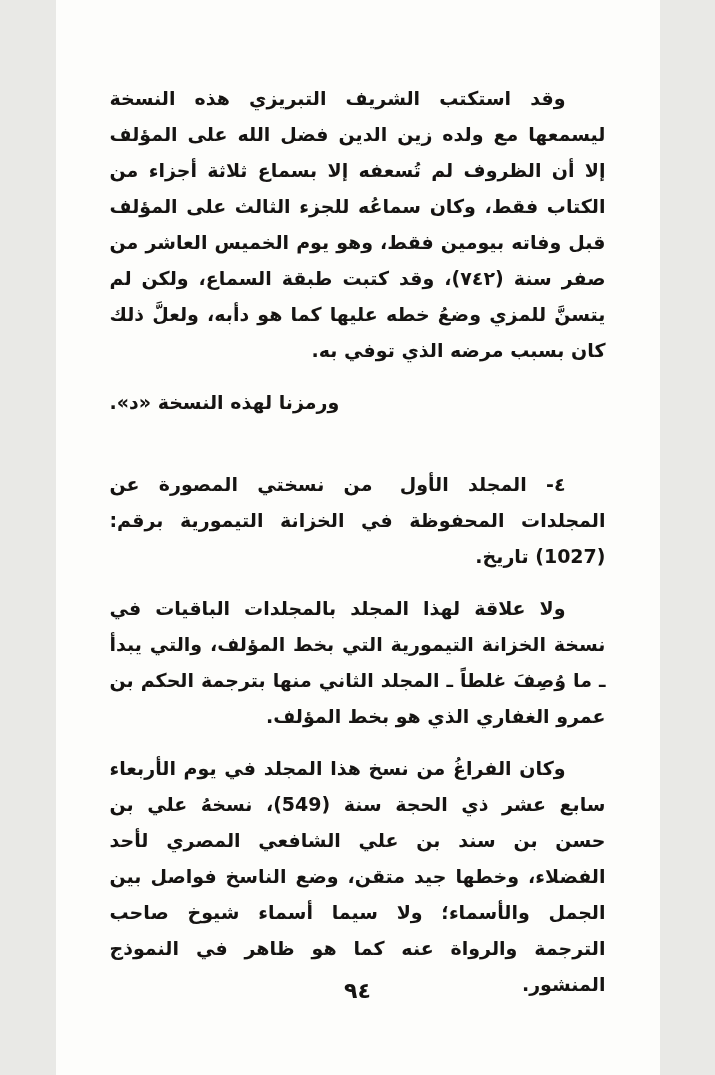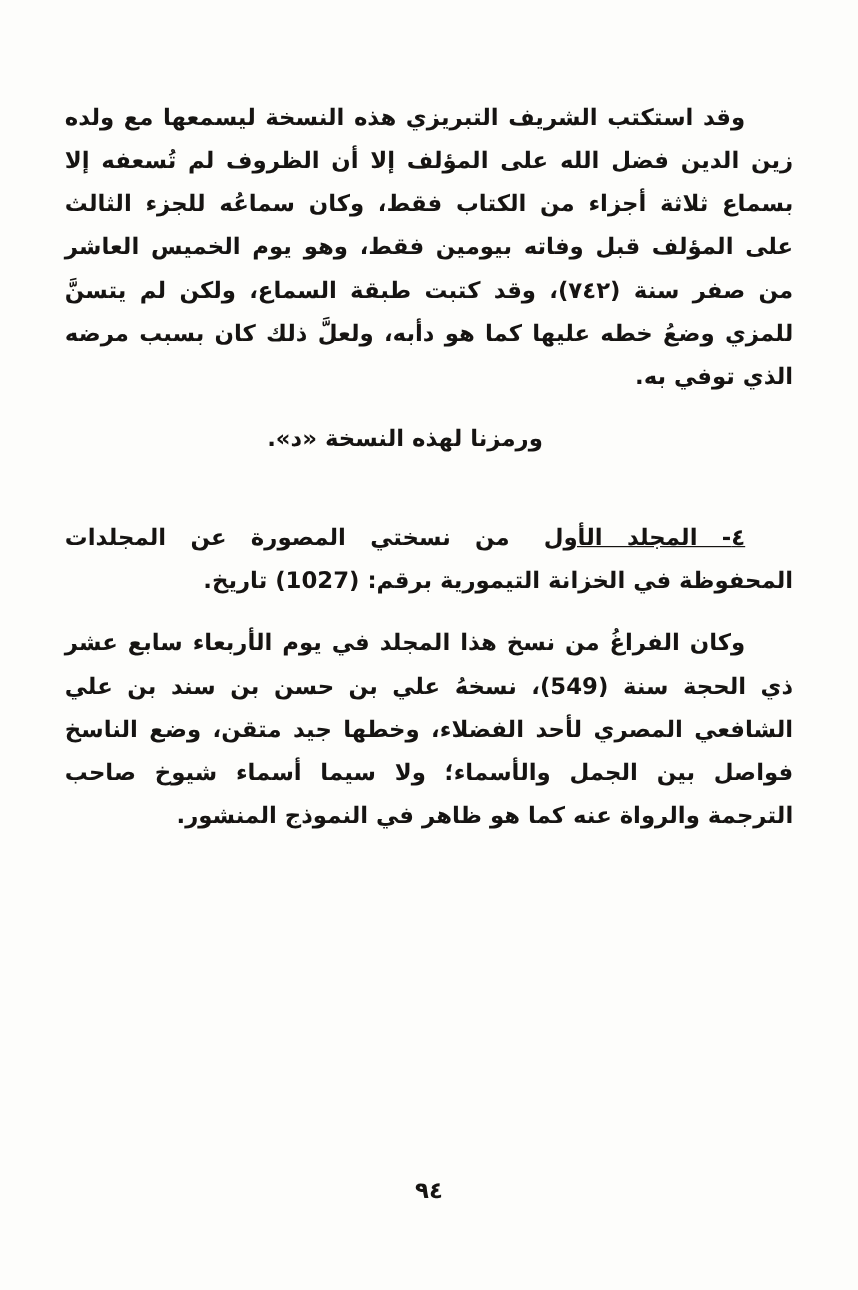--- a/index.html
+++ b/index.html
@@ -2,21 +2,21 @@
 <html lang="ar" dir="rtl"><head>
 <meta charset="utf-8">
 <style>
   html, body {
     margin: 0;
     padding: 0;
     background: #e9e9e6;
   }
   .scan-page {
     position: relative;
-    width: 715px;
+    width: 604px;
     height: 1075px;
     margin: 0 auto;
     background: #fdfdfb;
     overflow: hidden;
     direction: rtl;
     font-family: "DejaVu Sans", sans-serif;
     color: #161412;
   }
   .text-block {
     position: absolute;
@@ -27,60 +27,60 @@
   p.para {
     margin: 0 0 16px 0;
     font-size: 19px;
     font-weight: 700;
     line-height: 36px;
     text-align: justify;
     text-indent: 40px;
     letter-spacing: 0.1px;
   }
   p.para.single-line {
-    text-align: center;
+    text-align: left;
   }
   p.para.gap-after-large {
     margin-bottom: 46px;
   }
   p.para.gap-before {
     margin-top: 4px;
   }
   .section-lead {
     font-weight: 700;
     margin-left: 8px;
-    text-decoration: underline;
   }
   .page-number {
     position: absolute;
     bottom: 72px;
     left: 0;
     right: 0;
     text-align: center;
-    font-size: 19px;
+    font-size: 22px;
     font-weight: 700;
     color: #161412;
   }
 </style>
 </head>
 <body>
 
 <div class="scan-page">
   <div class="text-block">
 
     <p class="para">وقد استكتب الشريف التبريزي هذه النسخة ليسمعها مع ولده زين الدين فضل الله على المؤلف إلا أن الظروف لم تُسعفه إلا بسماع ثلاثة أجزاء من الكتاب فقط، وكان سماعُه للجزء الثالث على المؤلف قبل وفاته بيومين فقط، وهو يوم الخميس العاشر من صفر سنة (٧٤٢)، وقد كتبت طبقة السماع، ولكن لم يتسنَّ للمزي وضعُ خطه عليها كما هو دأبه، ولعلَّ ذلك كان بسبب مرضه الذي توفي به.</p>
 
     <p class="para single-line gap-after-large">ورمزنا لهذه النسخة «د».</p>
 
     <p class="para">
       <span class="section-lead">٤- المجلد الأول</span>
       <span>من نسختي المصورة عن المجلدات المحفوظة في الخزانة التيمورية برقم: (1027) تاريخ.</span>
     </p>
 
 
+    <p class="para">ولا علاقة لهذا المجلد بالمجلدات الباقيات في نسخة الخزانة التيمورية التي بخط المؤلف، والتي يبدأ ـ ما وُصِفَ غلطاً ـ المجلد الثاني منها بترجمة الحكم بن عمرو الغفاري الذي هو بخط المؤلف.</p>
 
     <p class="para">وكان الفراغُ من نسخ هذا المجلد في يوم الأربعاء سابع عشر ذي الحجة سنة (549)، نسخهُ علي بن حسن بن سند بن علي الشافعي المصري لأحد الفضلاء، وخطها جيد متقن، وضع الناسخ فواصل بين الجمل والأسماء؛ ولا سيما أسماء شيوخ صاحب الترجمة والرواة عنه كما هو ظاهر في النموذج المنشور.</p>
 
 
   </div>
 
   <div class="page-number">٩٤</div>
 </div>
 
 </body></html>

